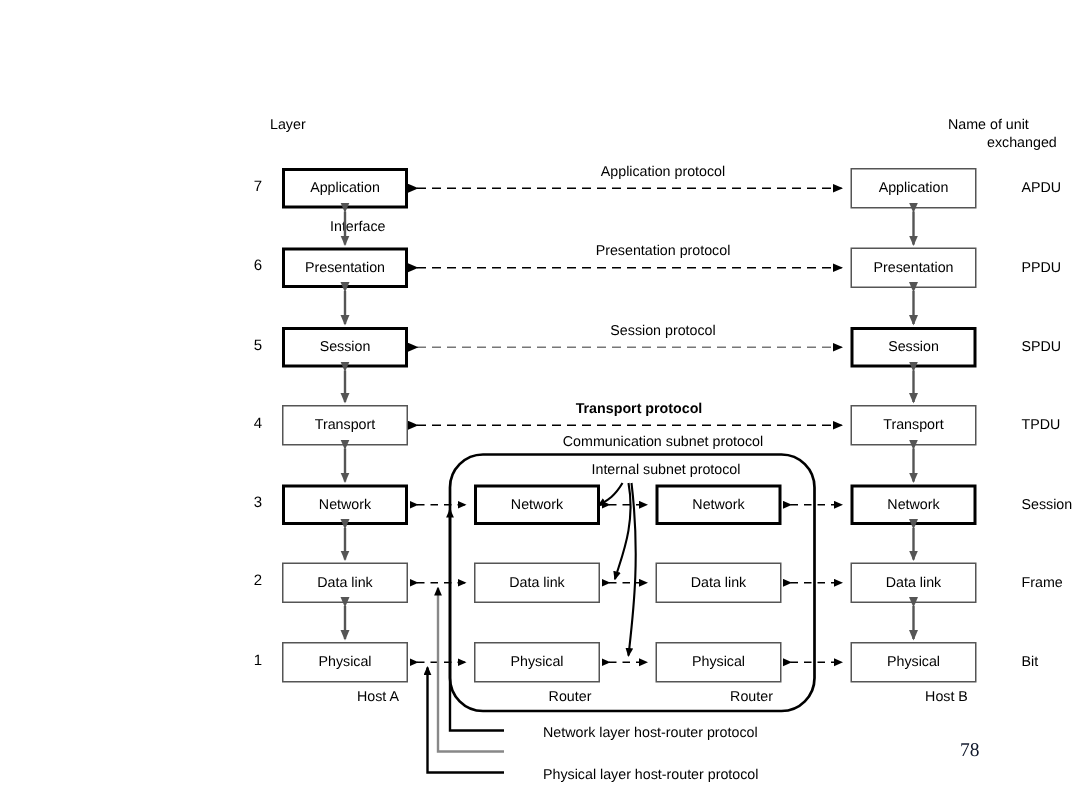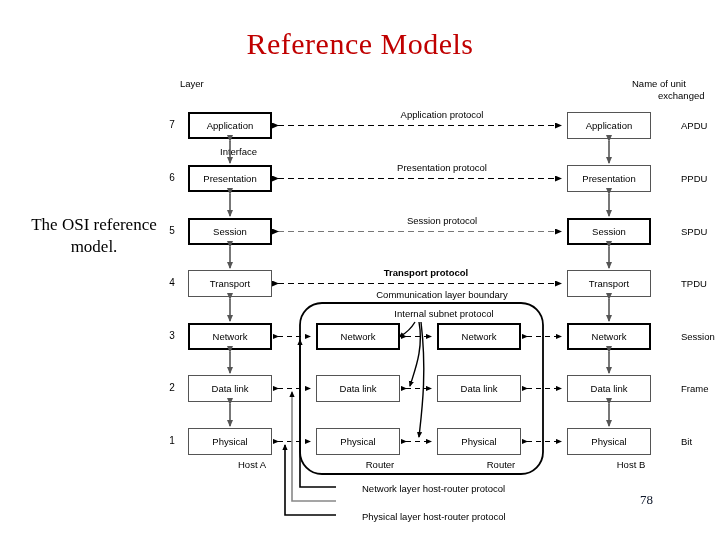--- a/index.html
+++ b/index.html
@@ -90,23 +90,21 @@
     left: 0; top: 0;
     width: 720px; height: 540px;
     pointer-events: none;
   }
 </style>
 </head>
 <body>
 
 <div id="slide">
 
-  <div id="title">Reference Models</div>
-
-  <div id="caption">The OSI reference model.</div>
+
 
   <div id="pagenum">78</div>
 
   <div id="figure">
 
     <div class="fig-text" style="left:158px; top:78px;">Layer</div>
     <div class="fig-text" style="left:610px; top:78px;">Name of unit</div>
     <div class="fig-text" style="left:636px; top:90px;">exchanged</div>
     <div class="fig-text" style="left:158px; top:146px;padding-left:40px;">Interface</div>
 
@@ -169,21 +167,21 @@
     <div class="fig-text" style="left:659px; top:226px;">SPDU</div>
     <div class="fig-text" style="left:659px; top:278px;">TPDU</div>
     <div class="fig-text" style="left:659px; top:331px;">Session</div>
     <div class="fig-text" style="left:659px; top:383px;">Frame</div>
     <div class="fig-text" style="left:659px; top:436px;">Bit</div>
 
     <div class="fig-text lbl-center" style="left:420px; top:109px;">Application protocol</div>
     <div class="fig-text lbl-center" style="left:420px; top:162px;">Presentation protocol</div>
     <div class="fig-text lbl-center" style="left:420px; top:215px;">Session protocol</div>
     <div class="fig-text lbl-center" style="left:404px; top:267px;font-weight:bold;">Transport protocol</div>
-    <div class="fig-text lbl-center" style="left:420px; top:289px;">Communication layer boundary</div>
+    <div class="fig-text lbl-center" style="left:420px; top:289px;">Communication subnet protocol</div>
     <div class="fig-text lbl-center" style="left:422px; top:308px;">Internal subnet protocol</div>
 
     <div class="box thick" style="left:316px; top:323px; width:84px; height:27px;">
       <span>Network</span>
     </div>
     <div class="box thin" style="left:316px; top:375px; width:84px; height:27px;">
       <span>Data link</span>
     </div>
     <div class="box thin" style="left:316px; top:428px; width:84px; height:27px;">
       <span>Physical</span>

